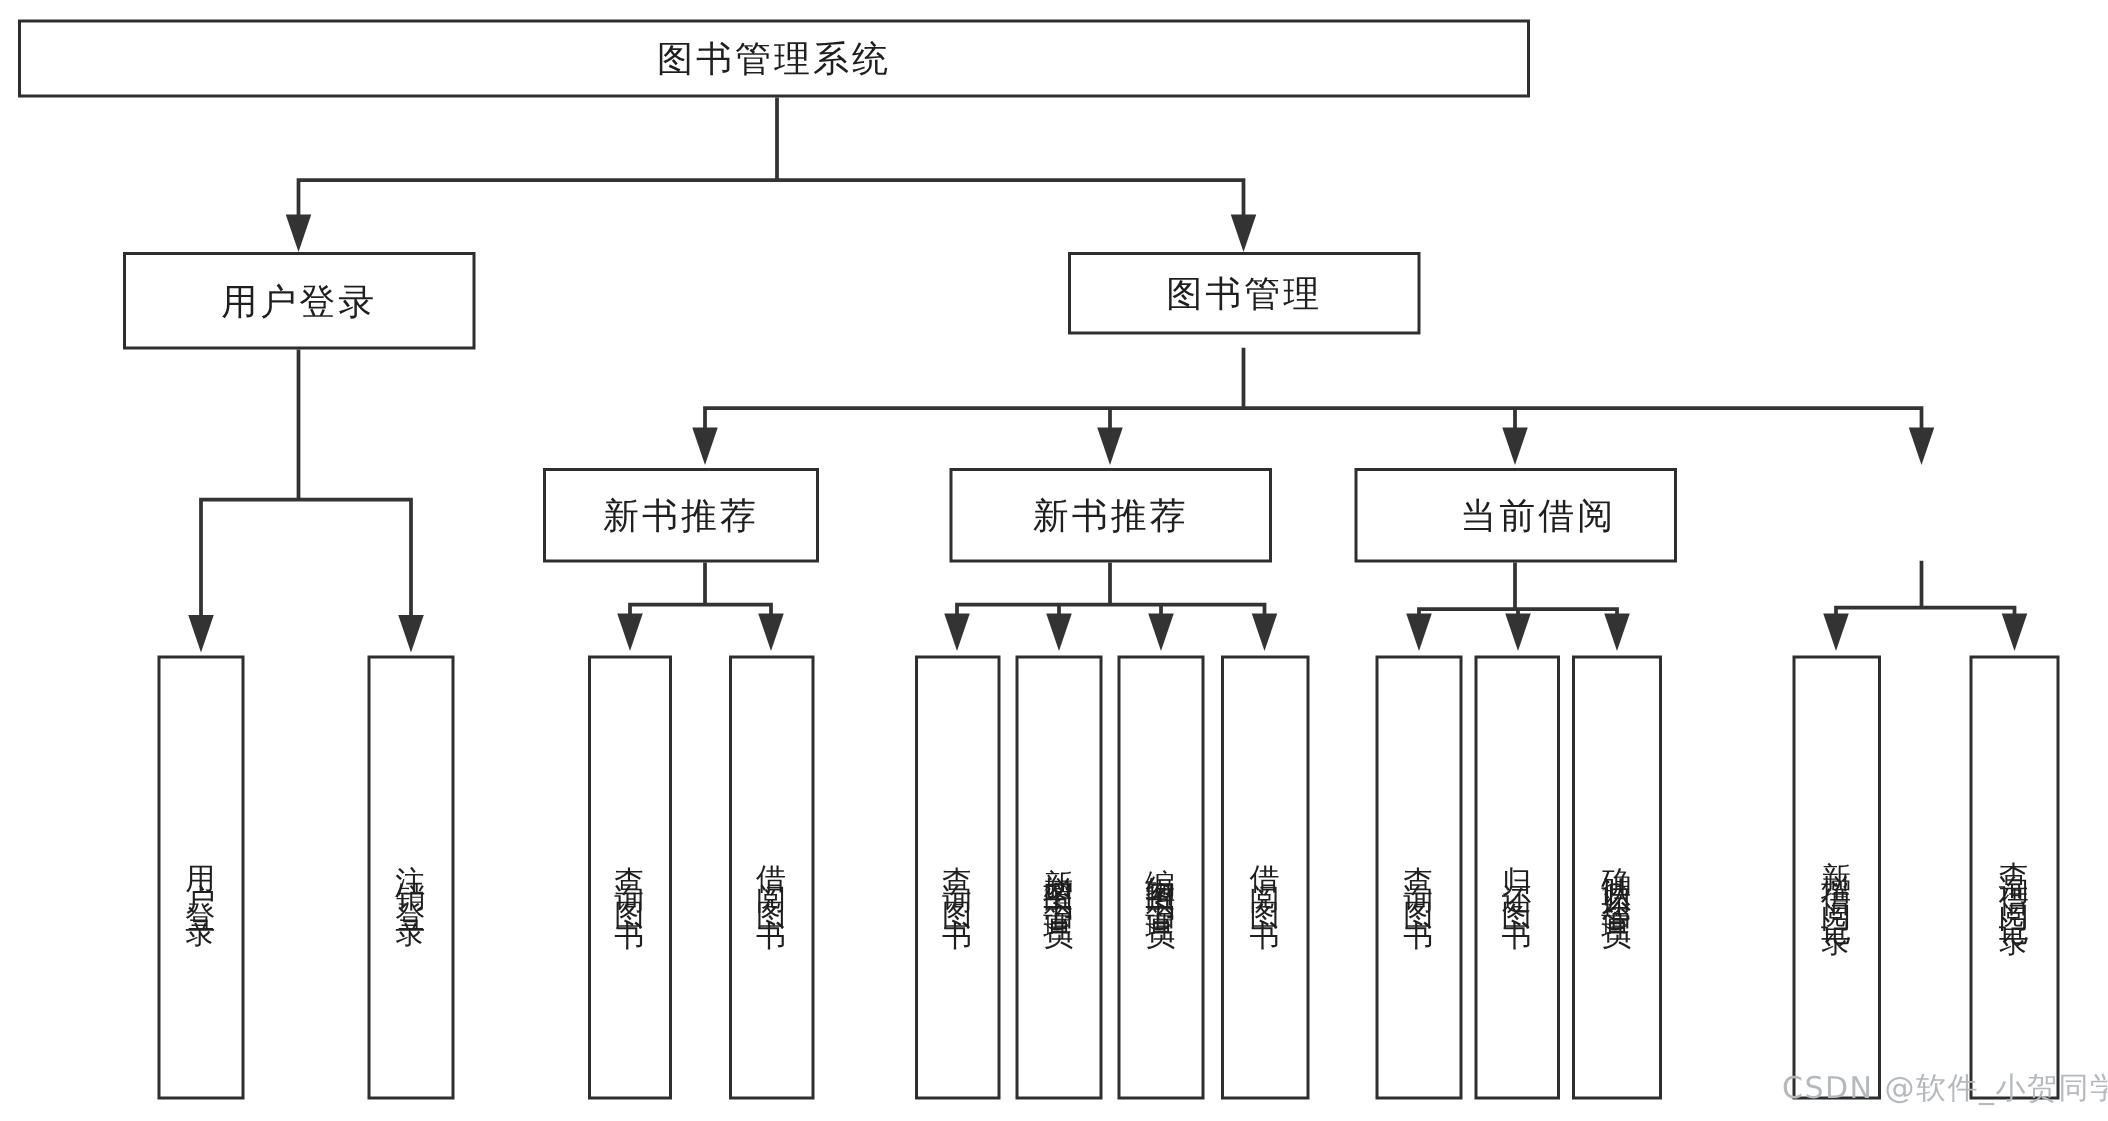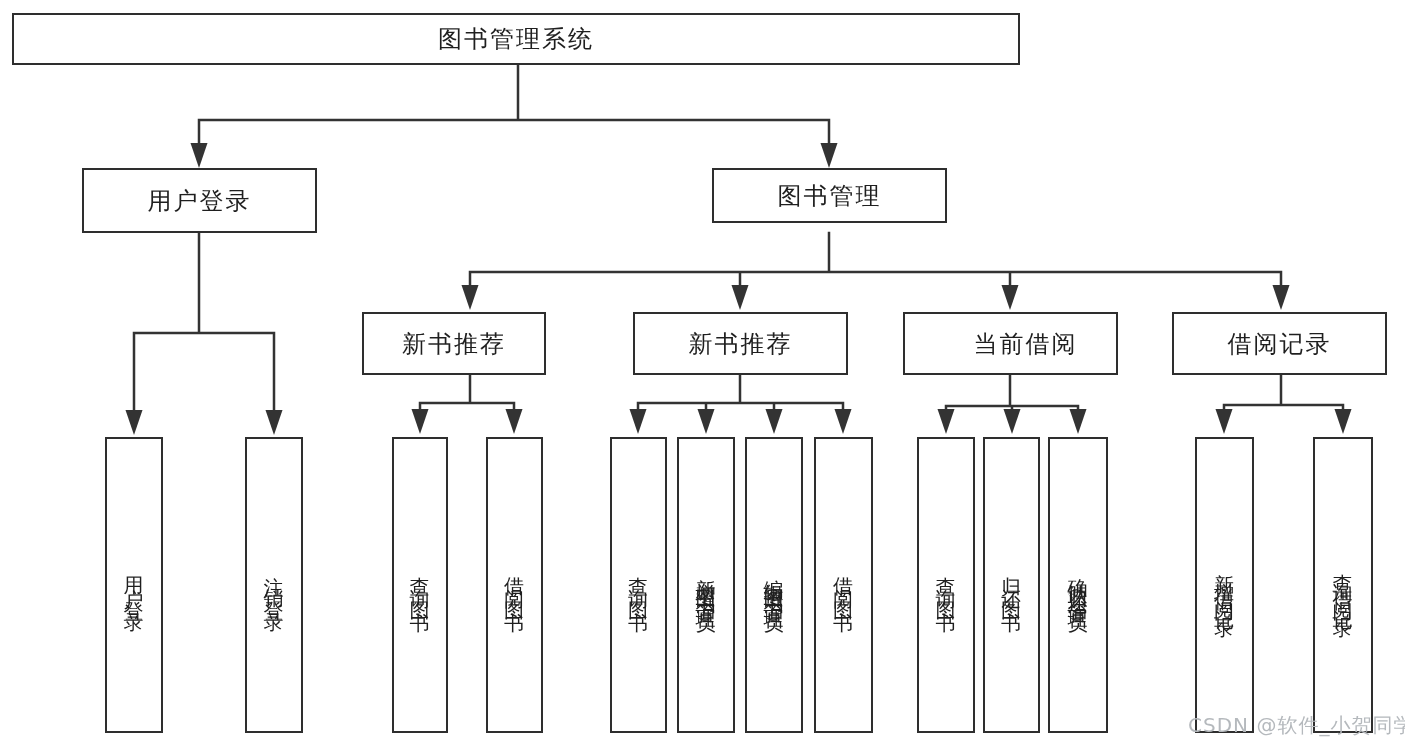--- a/index.html
+++ b/index.html
@@ -121,21 +121,20 @@
   </svg>
 
   <div class="node hnode root">图书管理系统</div>
 
   <div class="node hnode l2a">用户登录</div>
   <div class="node hnode l2b">图书管理</div>
 
   <div class="node hnode l3 l3a">新书推荐</div>
   <div class="node hnode l3 l3b">新书推荐</div>
   <div class="node hnode l3 l3c">当前借阅</div>
-  <div class="node hnode l3 l3d">借阅记录</div>
 
   <div class="node leaf sp4 u1">用户登录</div>
   <div class="node leaf sp4 u2">注销登录</div>
 
   <div class="node leaf sp4 n1">查询图书</div>
   <div class="node leaf sp4 n2">借阅图书</div>
 
   <div class="node leaf sp4 b1">查询图书</div>
   <div class="node leaf splong b2">新增图书（管理员）</div>
   <div class="node leaf splong b3">编辑图书（管理员）</div>

